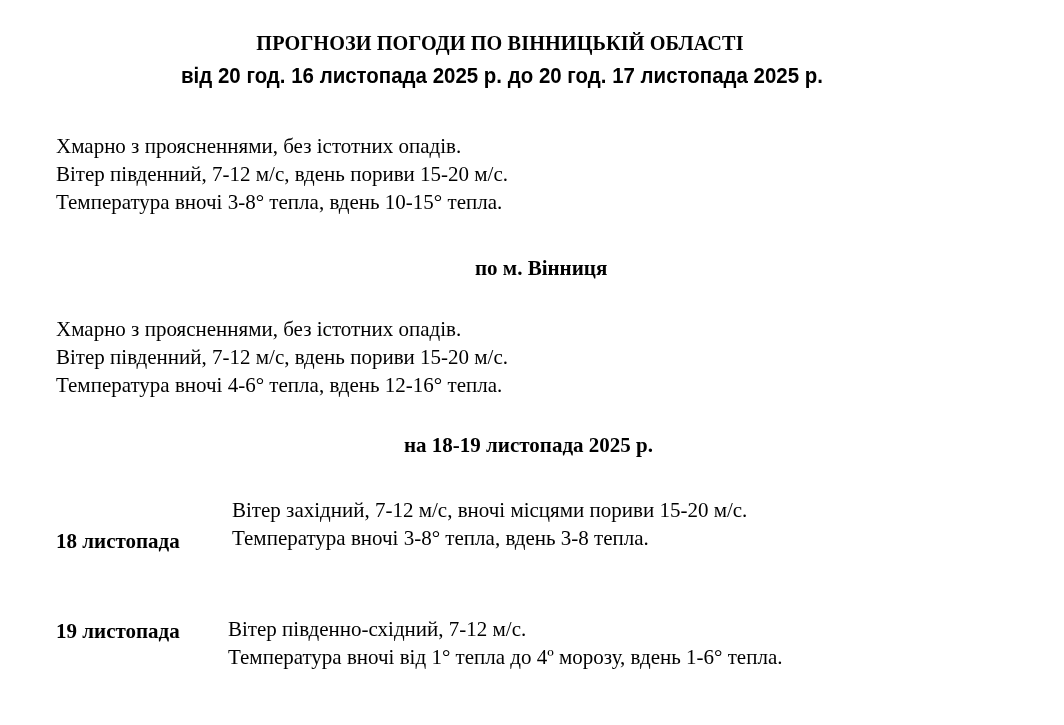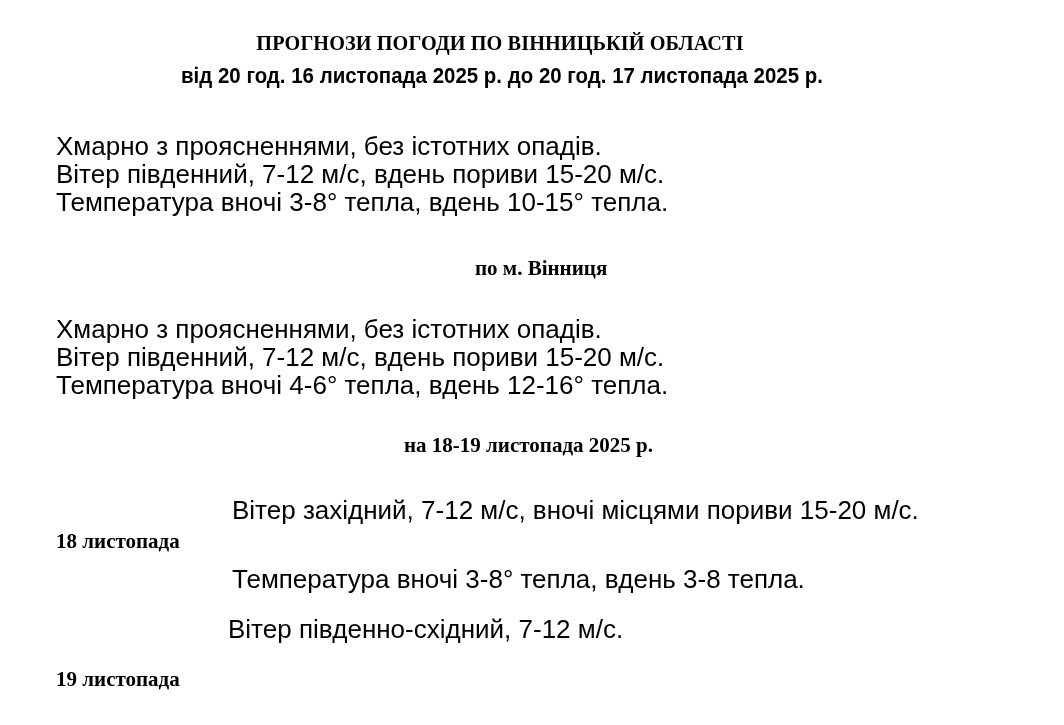--- a/index.html
+++ b/index.html
@@ -33,22 +33,22 @@
       left: 0;
       width: 1004px;
       text-align: center;
       font-family: "Liberation Sans", sans-serif;
       font-weight: bold;
       font-size: 22px;
       transform: scaleX(0.93);
       transform-origin: center;
     }
     .para {
-      font-family: Liberation Sans, sans-serif;
-      font-size: 26px;
+      font-family: Liberation Serif, serif;
+      font-size: 21px;
       line-height: 28px;
     }
     .heading {
       font-family: "Liberation Serif", serif;
       font-weight: bold;
       font-size: 21px;
       text-align: right;
     }
     .day-label {
       font-family: "Liberation Serif", serif;
@@ -78,21 +78,22 @@
     <span class="line">Хмарно з проясненнями, без істотних опадів.</span>
     <span class="line">Вітер південний, 7-12 м/с, вдень пориви 15-20 м/с.</span>
     <span class="line">Температура вночі 4-6° тепла, вдень 12-16° тепла.</span>
   </div>
 
   <div class="abs heading" style="top:433px; left:404px;">на 18-19 листопада 2025 р.</div>
 
   <div class="abs day-label" style="top:496px; left:56px;">18 листопада</div>
   <div class="abs para" style="top:496px; left:228px;">
     <span class="line" style="padding-left:4px;">Вітер західний, 7-12 м/с, вночі місцями пориви 15-20 м/с.</span>
-    <span class="line" style="padding-left:4px;margin-top:41px;">Температура вночі 3-8° тепла, вдень 3-8 тепла.</span>
+    <span class="line" style="padding-left:4px;">Температура вночі 3-8° тепла, вдень 3-8 тепла.</span>
   </div>
 
-  <div class="abs day-label" style="top:634px; left:56px;">19 листопада</div>
+  <div class="abs day-label" style="top:586px; left:56px;">19 листопада</div>
   <div class="abs para" style="top:615px; left:228px;">
     <span class="line">Вітер південно-східний, 7-12 м/с.</span>
+    <span class="line">Температура вночі від 1° тепла до 4º морозу, вдень 1-6° тепла.</span>
   </div>
 
 </div>
 
 </body></html>

